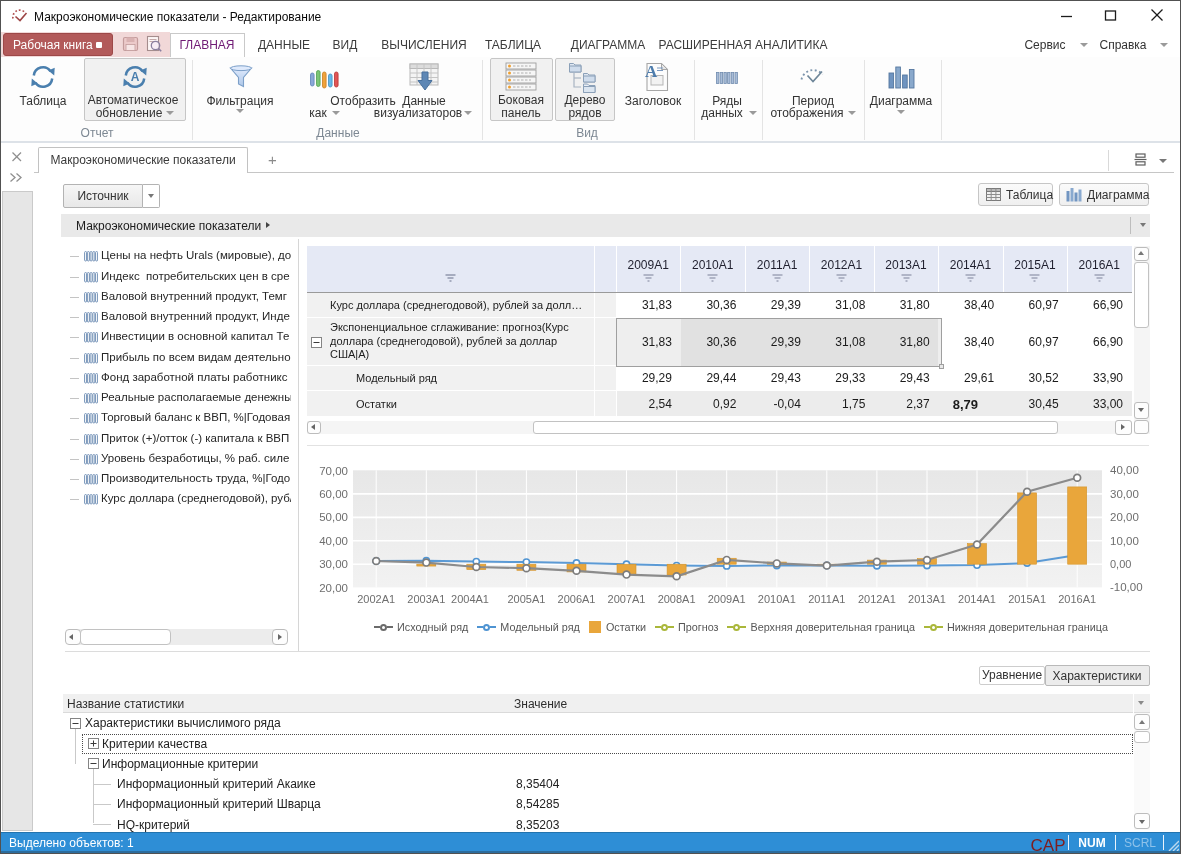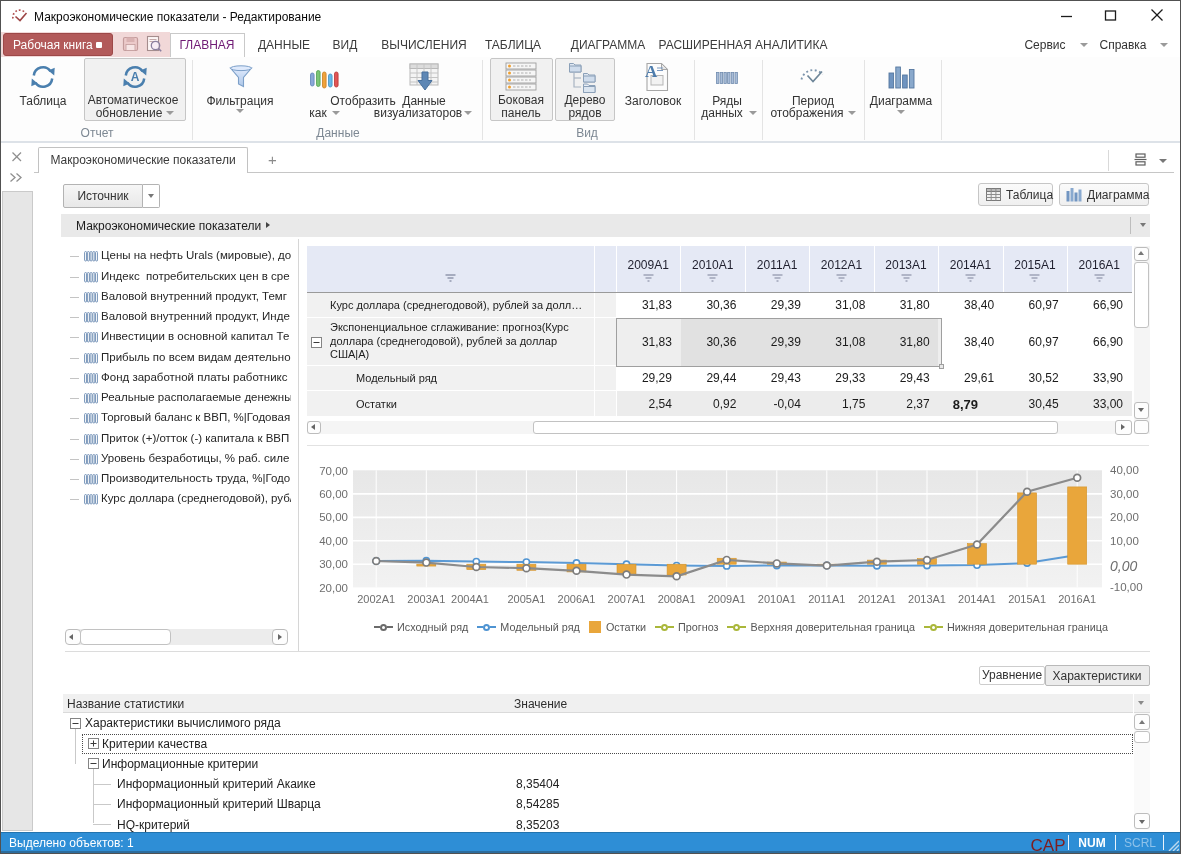--- a/index.html
+++ b/index.html
@@ -637,21 +637,21 @@
 <div class="a" style="right:833px;top:464.5px;font-size:11.5px;color:#6e6e6e;">70,00</div>
 <div class="a" style="right:833px;top:487.9px;font-size:11.5px;color:#6e6e6e;">60,00</div>
 <div class="a" style="right:833px;top:511.4px;font-size:11.5px;color:#6e6e6e;">50,00</div>
 <div class="a" style="right:833px;top:534.8px;font-size:11.5px;color:#6e6e6e;">40,00</div>
 <div class="a" style="right:833px;top:558.2px;font-size:11.5px;color:#6e6e6e;">30,00</div>
 <div class="a" style="right:833px;top:581.6px;font-size:11.5px;color:#6e6e6e;">20,00</div>
 <div class="a" style="left:1110px;top:464.3px;font-size:11.5px;color:#6e6e6e;">40,00</div>
 <div class="a" style="left:1110px;top:487.7px;font-size:11.5px;color:#6e6e6e;">30,00</div>
 <div class="a" style="left:1110px;top:511.1px;font-size:11.5px;color:#6e6e6e;">20,00</div>
 <div class="a" style="left:1110px;top:534.6px;font-size:11.5px;color:#6e6e6e;">10,00</div>
-<div class="a" style="left:1110px;top:558.0px;font-size:14px;color:#6e6e6e;font-style:italic;">0,00</div>
+<div class="a" style="left:1110px;top:558.0px;font-size:11px;color:#6e6e6e;">0,00</div>
 <div class="a" style="left:1110px;top:581.4px;font-size:11.5px;color:#6e6e6e;">-10,00</div>
 <div class="a tc" style="left:376.2px;top:593px;font-size:11px;color:#6e6e6e;white-space:nowrap;">2002A1</div>
 <div class="a tc" style="left:426.3px;top:593px;font-size:11px;color:#6e6e6e;white-space:nowrap;">2003A1</div>
 <div class="a tc" style="left:470px;top:593px;font-size:11px;color:#6e6e6e;white-space:nowrap;">2004A1</div>
 <div class="a tc" style="left:526.4px;top:593px;font-size:11px;color:#6e6e6e;white-space:nowrap;">2005A1</div>
 <div class="a tc" style="left:576.5px;top:593px;font-size:11px;color:#6e6e6e;white-space:nowrap;">2006A1</div>
 <div class="a tc" style="left:626.5px;top:593px;font-size:11px;color:#6e6e6e;white-space:nowrap;">2007A1</div>
 <div class="a tc" style="left:676.6px;top:593px;font-size:11px;color:#6e6e6e;white-space:nowrap;">2008A1</div>
 <div class="a tc" style="left:726.7px;top:593px;font-size:11px;color:#6e6e6e;white-space:nowrap;">2009A1</div>
 <div class="a tc" style="left:776.8px;top:593px;font-size:11px;color:#6e6e6e;white-space:nowrap;">2010A1</div>

